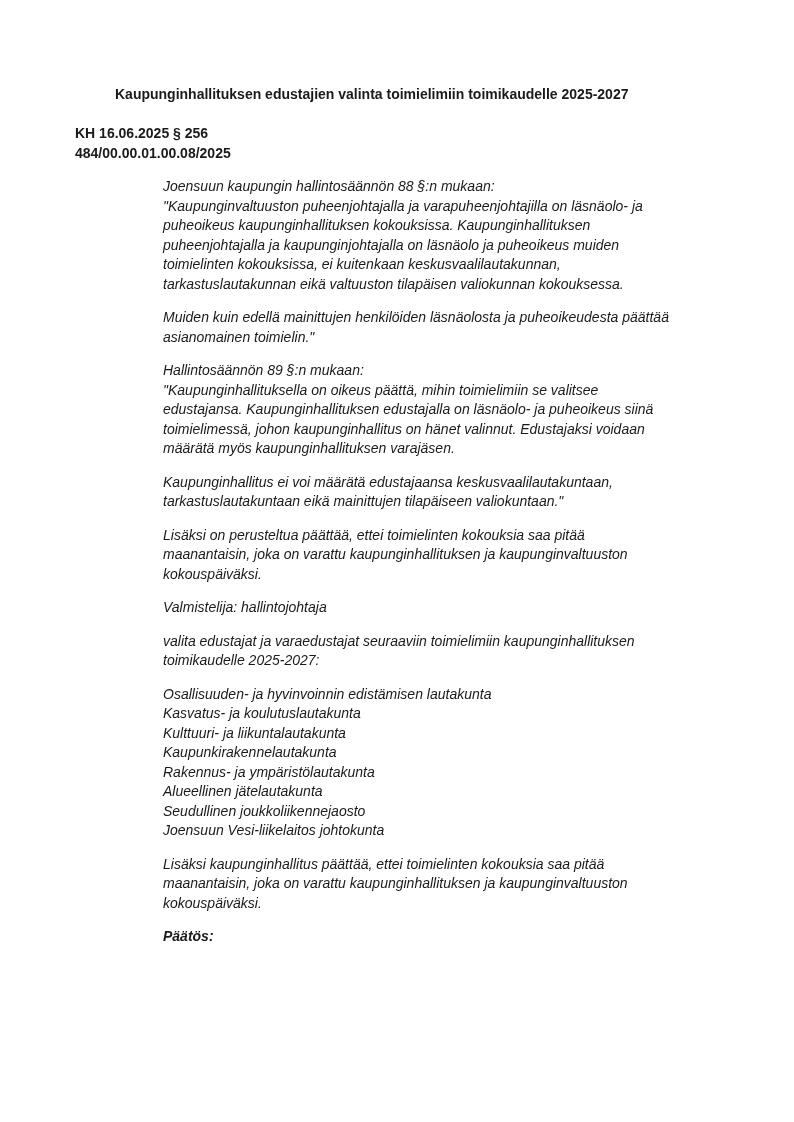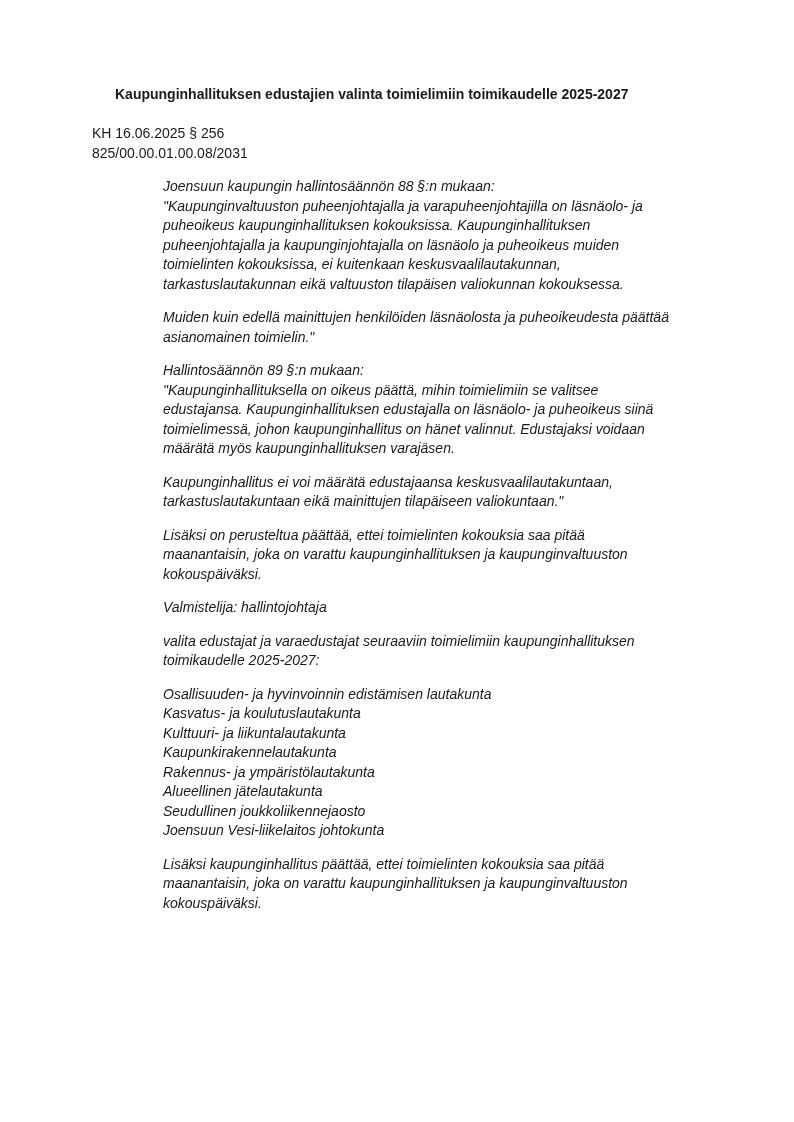--- a/index.html
+++ b/index.html
@@ -23,23 +23,24 @@
     position: absolute;
     left: 75px;
     top: 85px;
     width: 660px;
     font-weight: bold;
     white-space: pre-line;
     padding-left: 40px;
   }
   .doc-ref {
     position: absolute;
-    left: 92px;
+    left: 75px;
     top: 124px;
     width: 400px;
+    font-weight: bold;
   }
   .doc-body {
     position: absolute;
     left: 163px;
     top: 177px;
     width: 600px;
     font-style: italic;
   }
   .doc-block {
     white-space: pre-line;
@@ -55,21 +56,21 @@
 </style>
 </head>
 <body>
 
 <div class="page">
 
   <div class="doc-title">Kaupunginhallituksen edustajien valinta toimielimiin toimikaudelle 2025-2027</div>
 
   <div class="doc-ref">
     <div class="doc-line">KH 16.06.2025 § 256</div>
-    <div class="doc-line">825/00.00.01.00.08/2031</div>
+    <div class="doc-line">484/00.00.01.00.08/2025</div>
   </div>
 
   <div class="doc-body">
 
     <div class="doc-block">Joensuun kaupungin hallintosäännön 88 §:n mukaan:
 "Kaupunginvaltuuston puheenjohtajalla ja varapuheenjohtajilla on läsnäolo- ja
 puheoikeus kaupunginhallituksen kokouksissa. Kaupunginhallituksen
 puheenjohtajalla ja kaupunginjohtajalla on läsnäolo ja puheoikeus muiden
 toimielinten kokouksissa, ei kuitenkaan keskusvaalilautakunnan,
 tarkastuslautakunnan eikä valtuuston tilapäisen valiokunnan kokouksessa.</div>
@@ -96,16 +97,17 @@
 
     <div class="doc-block">valita edustajat ja varaedustajat seuraaviin toimielimiin kaupunginhallituksen
 toimikaudelle 2025-2027:</div>
 
     <div class="doc-block"><div class="doc-line">Osallisuuden- ja hyvinvoinnin edistämisen lautakunta</div><div class="doc-line">Kasvatus- ja koulutuslautakunta</div><div class="doc-line">Kulttuuri- ja liikuntalautakunta</div><div class="doc-line">Kaupunkirakennelautakunta</div><div class="doc-line">Rakennus- ja ympäristölautakunta</div><div class="doc-line">Alueellinen jätelautakunta</div><div class="doc-line">Seudullinen joukkoliikennejaosto</div><div class="doc-line">Joensuun Vesi-liikelaitos johtokunta</div></div>
 
     <div class="doc-block">Lisäksi kaupunginhallitus päättää, ettei toimielinten kokouksia saa pitää
 maanantaisin, joka on varattu kaupunginhallituksen ja kaupunginvaltuuston
 kokouspäiväksi.</div>
 
+    <div class="doc-block doc-heading">Päätös:</div>
 
 
   </div>
 </div>
 
 </body></html>

